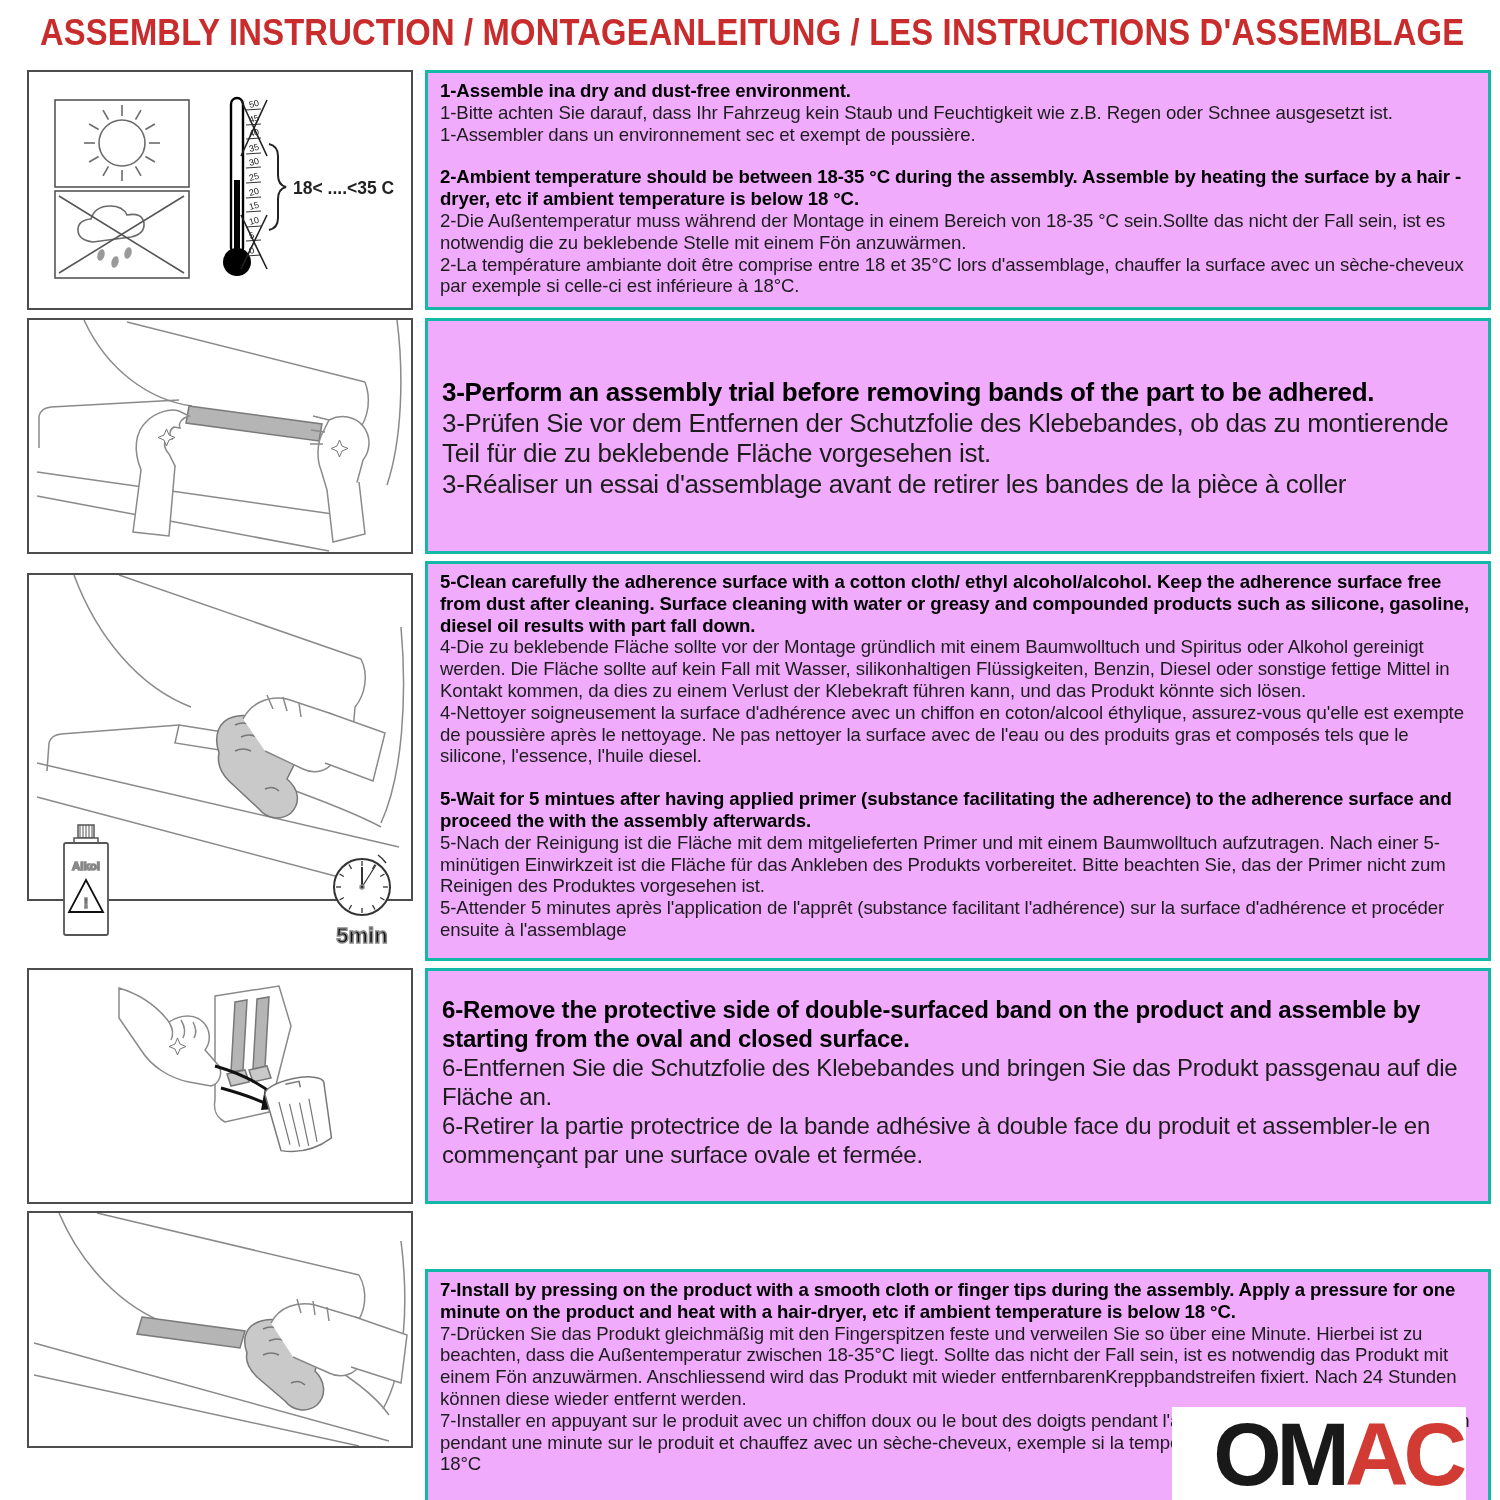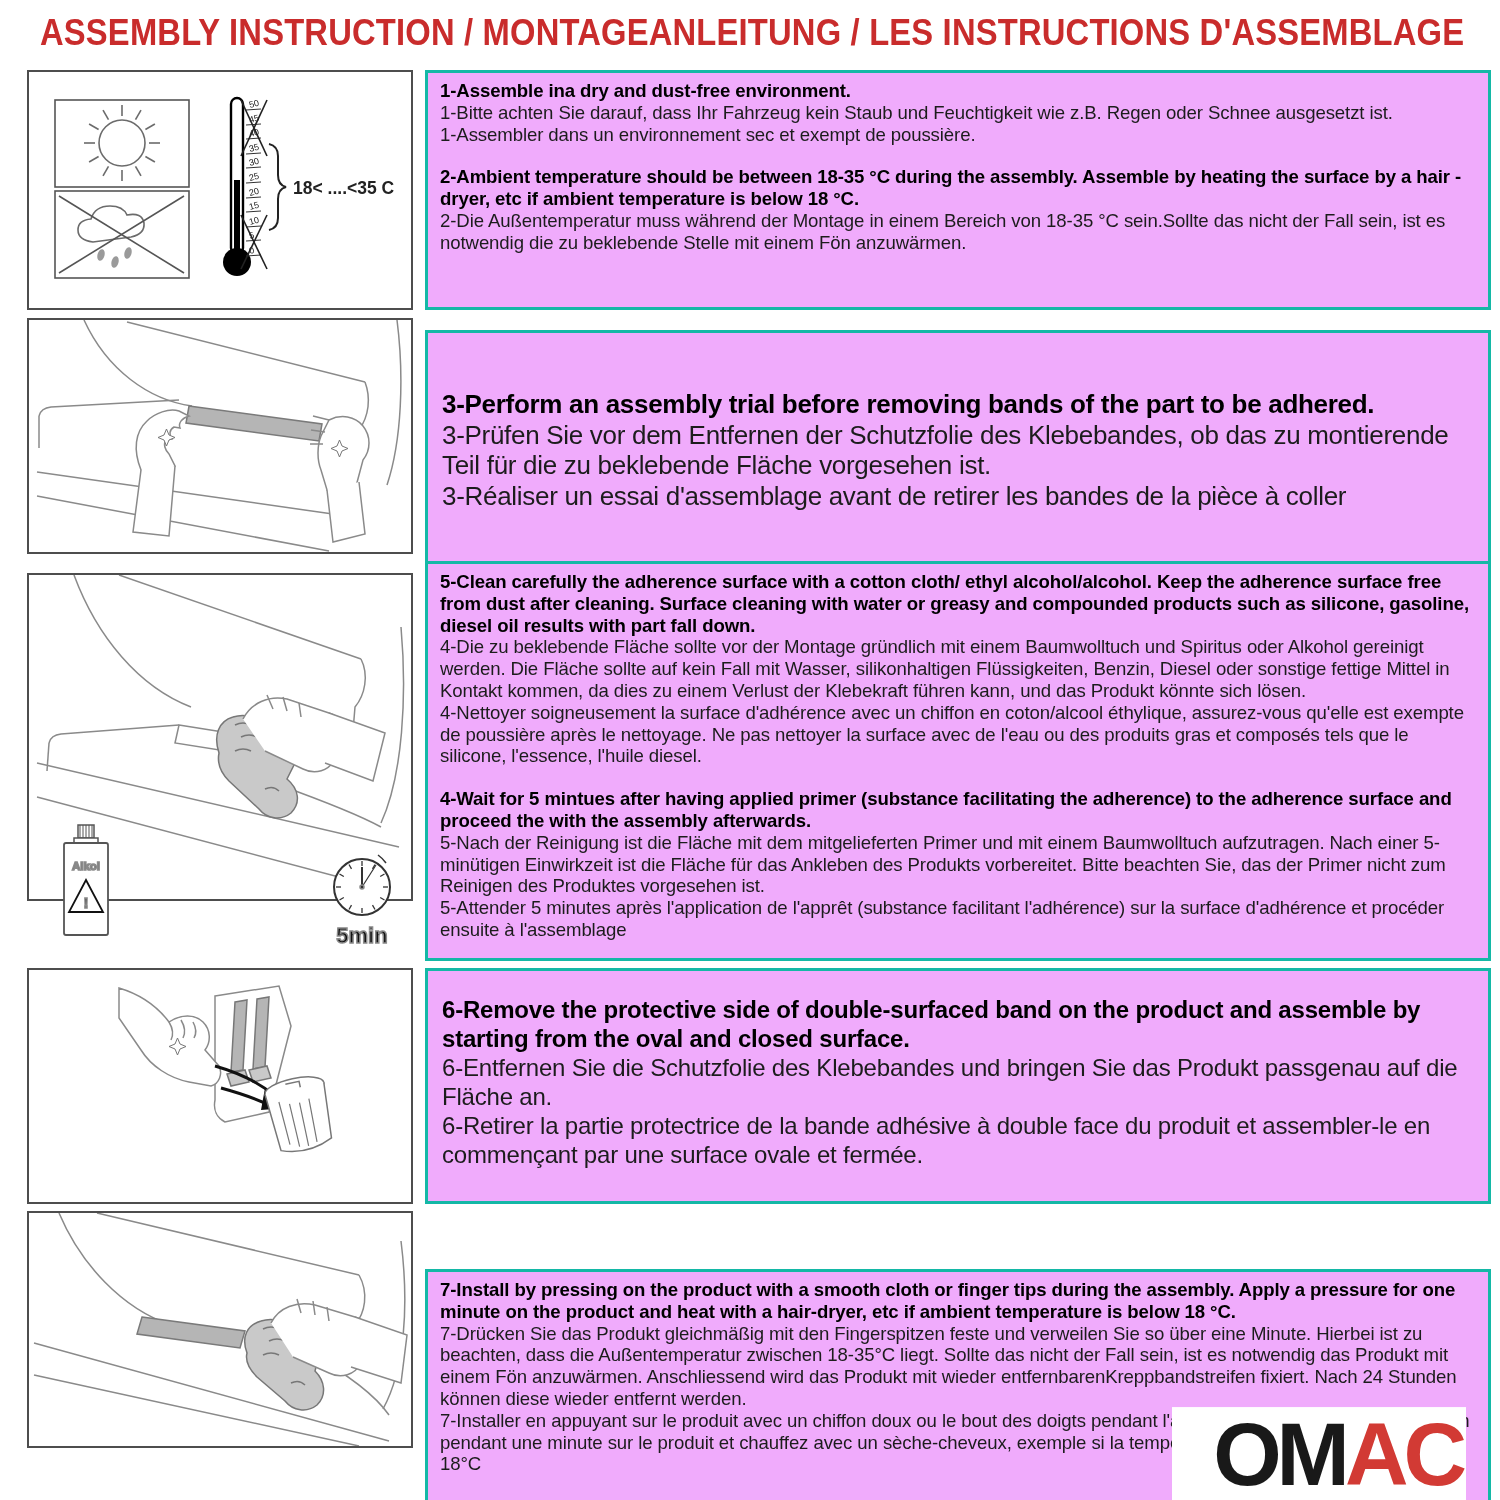--- a/index.html
+++ b/index.html
@@ -110,20 +110,21 @@
       <text x="264" y="122" font-size="17.5" font-weight="bold" fill="#222">18&lt; ....&lt;35 C</text>
     </g>
   </svg>
 </div>
 <div class="text-box t-small" style="top:70px; height:240px;">
   <p class="b">1-Assemble ina dry and dust-free environment.</p>
   <p>1-Bitte achten Sie darauf, dass Ihr Fahrzeug kein Staub und Feuchtigkeit wie z.B. Regen oder Schnee ausgesetzt ist.</p>
   <p>1-Assembler dans un environnement sec et exempt de poussière.</p>
   <p class="b mt">2-Ambient temperature should be between 18-35 °C  during the assembly. Assemble by heating the surface by a hair -dryer, etc if ambient temperature is below 18 °C.</p>
   <p>2-Die Außentemperatur muss während der Montage in einem Bereich von 18-35 °C  sein.Sollte das nicht der Fall sein, ist es notwendig die zu beklebende Stelle mit einem Fön anzuwärmen.</p>
+  <p>2-La température ambiante doit être comprise entre 18 et 35°C lors d'assemblage, chauffer la surface avec un sèche-cheveux par exemple si celle-ci est inférieure à 18°C.</p>
 </div>
 
 <div class="illus-box" style="top:318px; height:236px;">
   <svg viewBox="0 0 382 232" width="382" height="232" stroke="#8a8a8a" fill="none" stroke-width="1.5">
     <path d="M55,0 C78,50 120,80 163,86"></path>
     <path d="M98,2 L336,62"></path>
     <path d="M336,62 C342,78 340,96 330,110 L328,134"></path>
     <path d="M368,0 C375,55 373,120 358,165"></path>
     <path d="M10,96 Q12,88 22,87 L150,80"></path>
     <path d="M10,96 L10,128"></path>
@@ -136,21 +137,21 @@
       <path d="M135,115 l2.5,-6 l2.5,6 l6,2.5 l-6,2.5 l-2.5,6 l-2.5,-6 l-6,-2.5 z" fill="#fff" stroke="#777" stroke-width="1"></path>
     </g>
     <g fill="#fff" stroke="#8a8a8a">
       <path d="M300,100 C312,94 326,96 334,106 C342,116 342,130 334,140 L326,170 C318,178 304,178 298,170 L292,150 C288,140 288,126 292,116 Z"></path>
       <path d="M300,100 L284,96 M296,112 L282,110 M294,124 L281,124" stroke="#8a8a8a"></path>
       <path d="M298,170 L304,222 L336,214 L330,162" fill="#fff"></path>
       <path d="M308,126 l2.5,-6 l2.5,6 l6,2.5 l-6,2.5 l-2.5,6 l-2.5,-6 l-6,-2.5 z" fill="#fff" stroke="#777" stroke-width="1"></path>
     </g>
   </svg>
 </div>
-<div class="text-box t-large" style="top:330px; height:236px;">
+<div class="text-box t-large" style="top:318px; height:236px;">
   <p class="b">3-Perform an assembly trial before removing bands of the part to be adhered.</p>
   <p>3-Prüfen Sie vor dem Entfernen der Schutzfolie des Klebebandes, ob das zu montierende Teil für die zu beklebende Fläche vorgesehen ist.</p>
   <p>3-Réaliser un essai d'assemblage avant de retirer les bandes de la pièce à coller</p>
 </div>
 
 <div class="illus-box" style="top:553px; height:328px;margin-top:20px;">
   <svg viewBox="0 0 382 396" width="382" height="396" stroke="#8a8a8a" fill="none" stroke-width="1.5">
     <path d="M45,0 C68,62 110,112 162,132"></path>
     <path d="M90,0 L332,84"></path>
     <path d="M332,84 C340,100 336,120 326,132 L324,156"></path>
@@ -198,21 +199,21 @@
       <line x1="333" y1="312" x2="347" y2="290" stroke="#333" stroke-width="1.2"></line>
       <circle cx="333" cy="312" r="2" fill="#333"></circle>
       <text x="333" y="368" font-size="22" font-weight="600" fill="#111" text-anchor="middle">5min</text>
     </g>
   </svg>
 </div>
 <div class="text-box t-small" style="top:561px; height:400px;">
   <p class="b">5-Clean carefully the adherence surface with a cotton cloth/ ethyl alcohol/alcohol. Keep the adherence surface free from dust after cleaning. Surface cleaning with water or greasy and compounded products such as silicone, gasoline, diesel oil results with part fall down.</p>
   <p>4-Die zu beklebende Fläche sollte vor der Montage gründlich mit einem Baumwolltuch und Spiritus oder Alkohol gereinigt werden. Die Fläche sollte auf kein Fall mit Wasser, silikonhaltigen Flüssigkeiten, Benzin, Diesel oder sonstige fettige Mittel in Kontakt kommen, da dies zu einem Verlust der Klebekraft führen kann, und das Produkt könnte sich lösen.</p>
   <p>4-Nettoyer soigneusement la surface d'adhérence avec un chiffon en coton/alcool éthylique, assurez-vous qu'elle est exempte de poussière après le nettoyage. Ne pas nettoyer la surface avec de l'eau ou des produits gras et composés tels que le silicone, l'essence, l'huile diesel.</p>
-  <p class="b mt">4-Wait for 5 mintues after having applied primer (substance facilitating the adherence) to the adherence surface and proceed the with the assembly afterwards.</p>
+  <p class="b mt">5-Wait for 5 mintues after having applied primer (substance facilitating the adherence) to the adherence surface and proceed the with the assembly afterwards.</p>
   <p>5-Nach der Reinigung ist die Fläche mit dem mitgelieferten Primer und mit einem Baumwolltuch aufzutragen. Nach einer 5-minütigen Einwirkzeit ist die Fläche für das Ankleben des Produkts vorbereitet. Bitte beachten Sie, das der Primer nicht zum Reinigen des Produktes vorgesehen ist.</p>
   <p>5-Attender 5 minutes après l'application de l'apprêt (substance facilitant l'adhérence) sur la surface d'adhérence et procéder ensuite à l'assemblage</p>
 </div>
 
 <div class="illus-box" style="top:968px; height:236px;">
   <svg viewBox="0 0 382 232" width="382" height="232" stroke="#8a8a8a" fill="none" stroke-width="1.5">
     <g>
       <path d="M186,26 L250,16 L262,56 L240,142 L196,152 C188,148 184,140 186,130 Z"></path>
       <polygon points="206,32 218,30 214,100 202,102" fill="#b5b5b5" stroke="#777"></polygon>
       <polygon points="228,29 240,27 236,97 224,99" fill="#b5b5b5" stroke="#777"></polygon>

